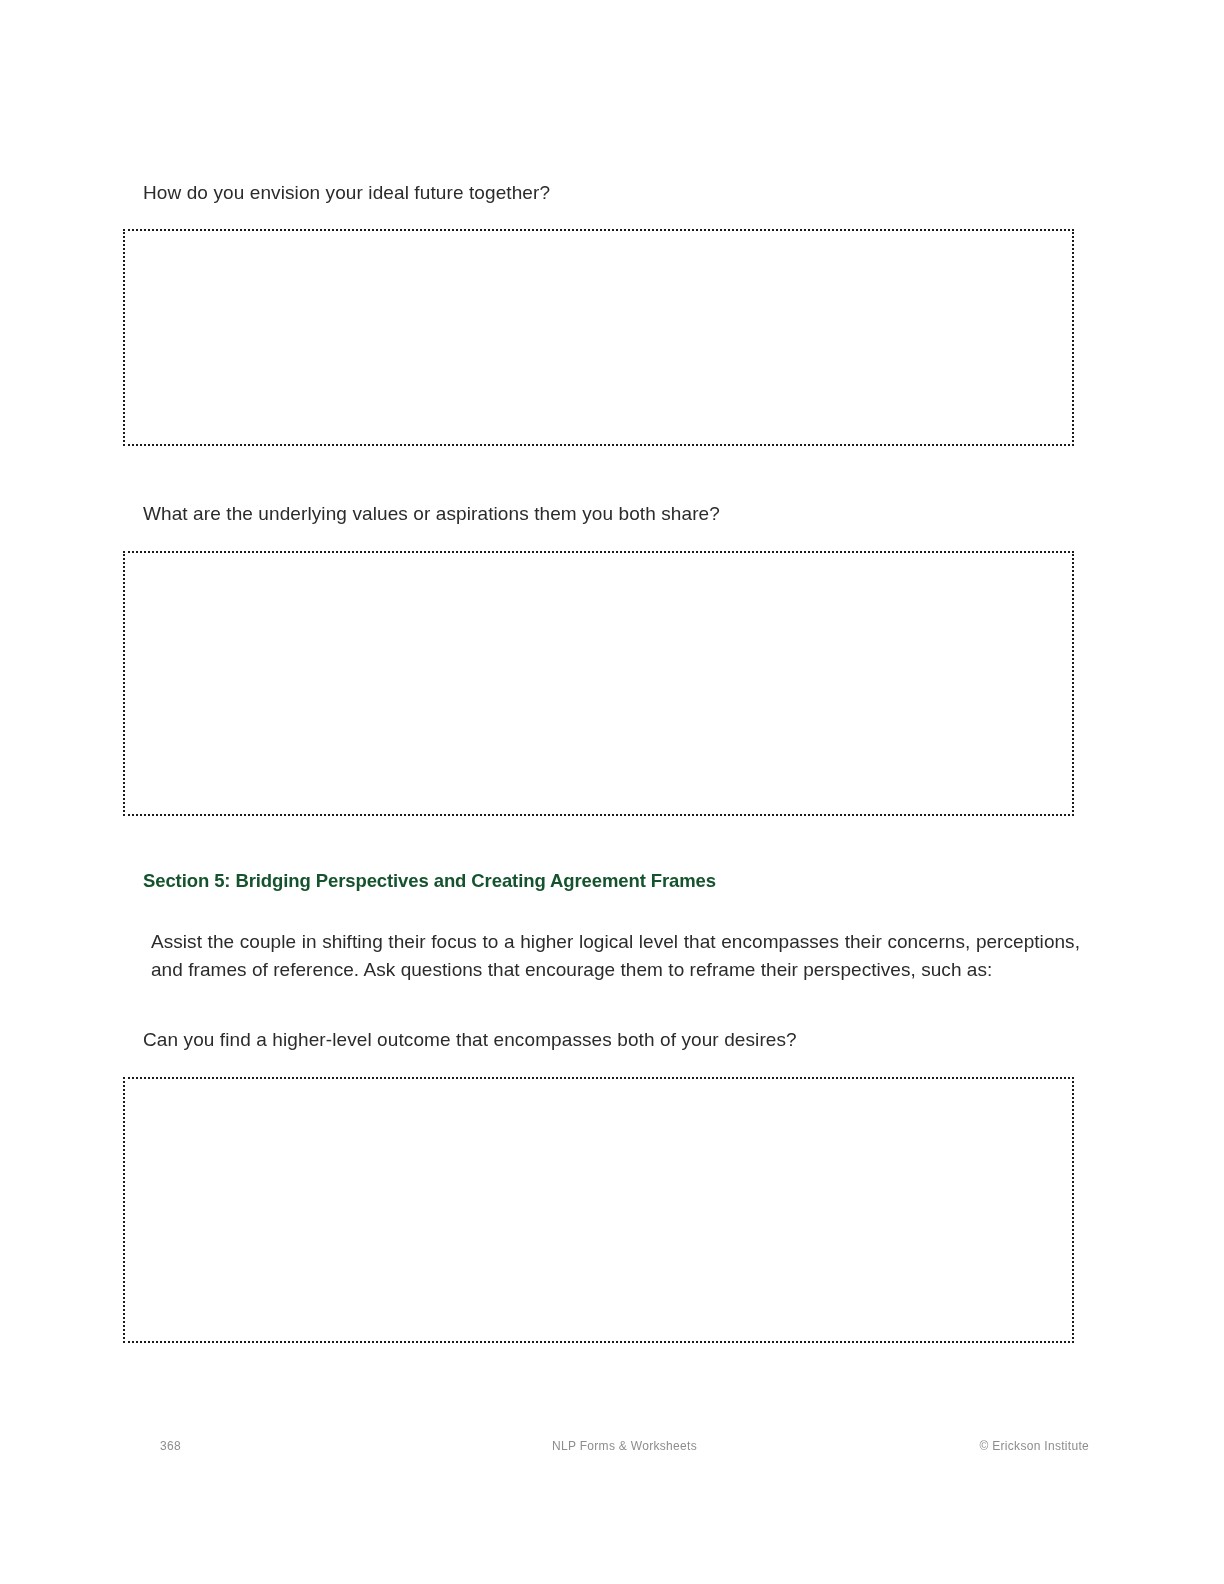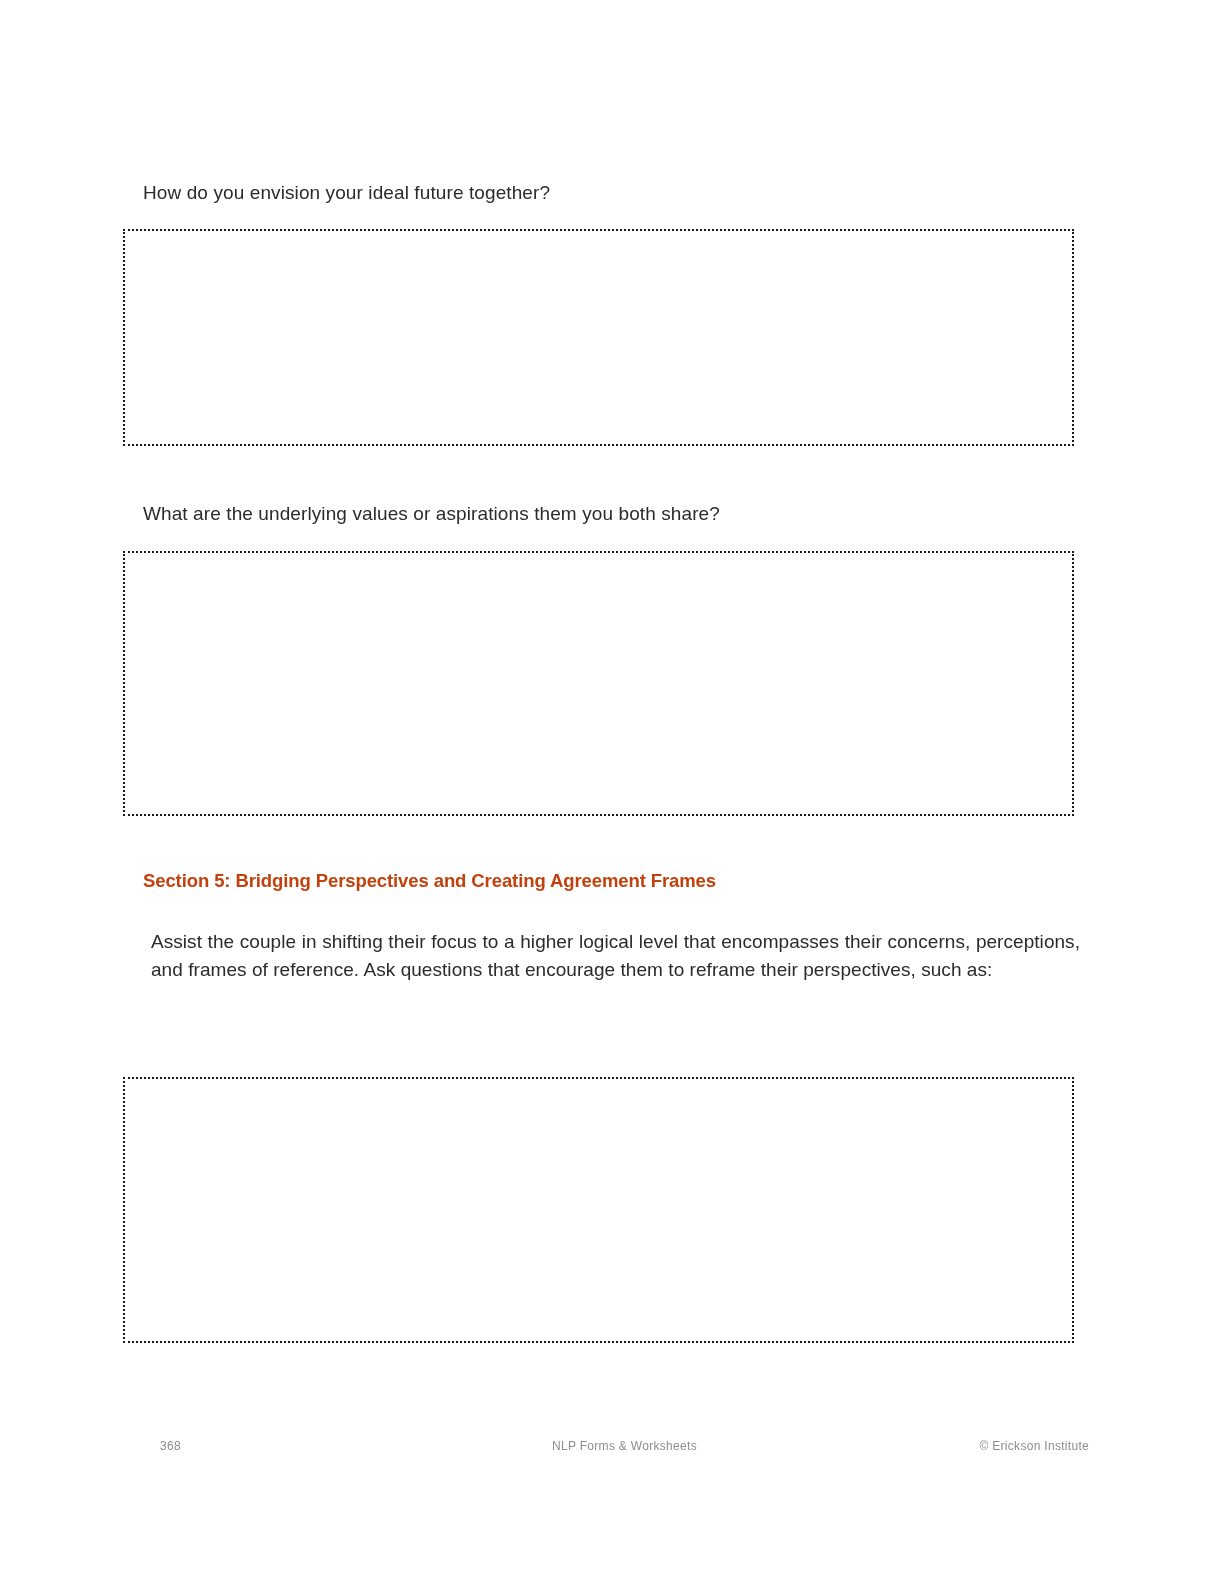--- a/index.html
+++ b/index.html
@@ -29,21 +29,21 @@
     line-height: 26px;
     color: #2b2b2b;
     letter-spacing: 0.1px;
     margin: 0;
     white-space: nowrap;
   }
   .section-heading {
     font-size: 18.5px;
     line-height: 24px;
     font-weight: bold;
-    color: #c2410c;
+    color: #14532d;
     letter-spacing: -0.1px;
     margin: 0;
   }
   .body-paragraph {
     font-size: 19px;
     line-height: 28px;
     color: #2b2b2b;
     text-align: justify;
     text-justify: inter-word;
     margin: 8px;
@@ -114,20 +114,21 @@
   <p class="question q2">What are the underlying values or aspirations them you both share?</p>
 
   <div class="answer-box box2">
     <span></span>
   </div>
 
   <h2 class="section-heading heading5">Section 5: Bridging Perspectives and Creating Agreement Frames</h2>
 
   <p class="body-paragraph para1">Assist the couple in shifting their focus to a higher logical level that encompasses their concerns, perceptions, and frames of reference. Ask questions that encourage them to reframe their perspectives, such as:</p>
 
+  <p class="question q3">Can you find a higher-level outcome that encompasses both of your desires?</p>
 
   <div class="answer-box box3">
     <span></span>
   </div>
 
   <div class="footer">
     <span class="footer-page-number">368</span>
     <span class="footer-title">NLP Forms &amp; Worksheets</span>
     <span class="footer-copyright">© Erickson Institute</span>
   </div>

